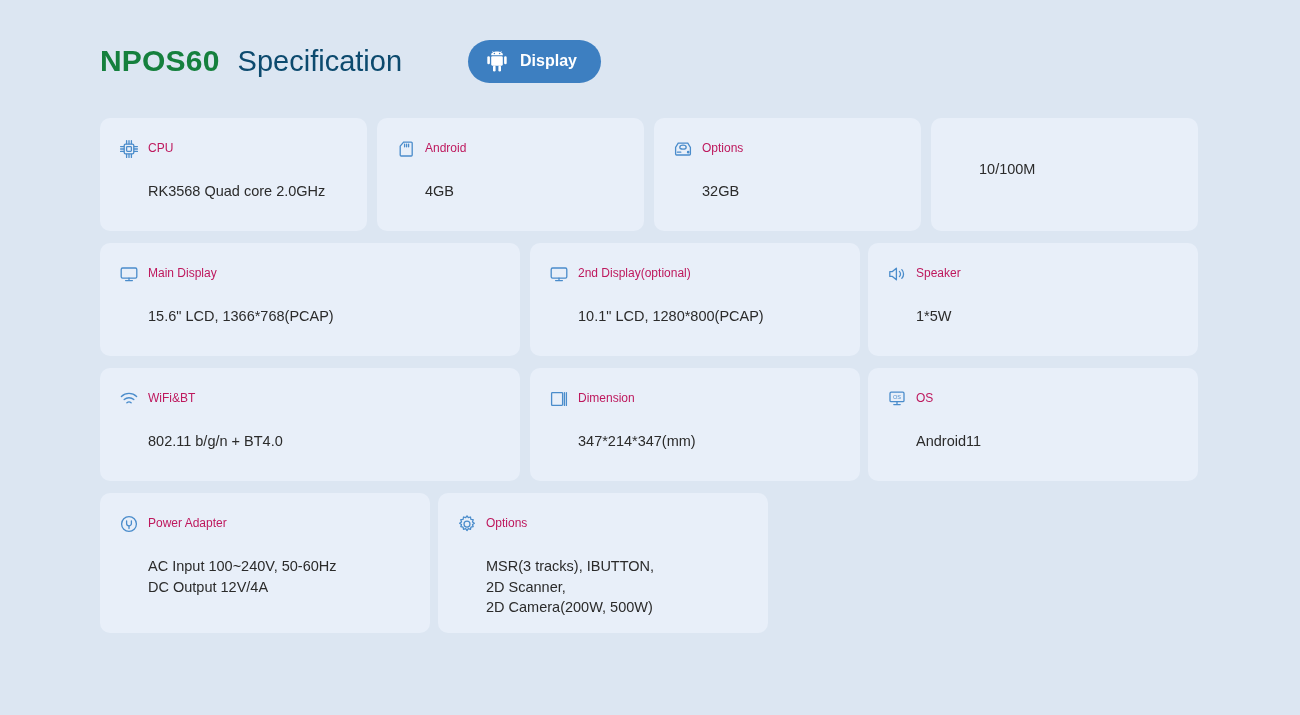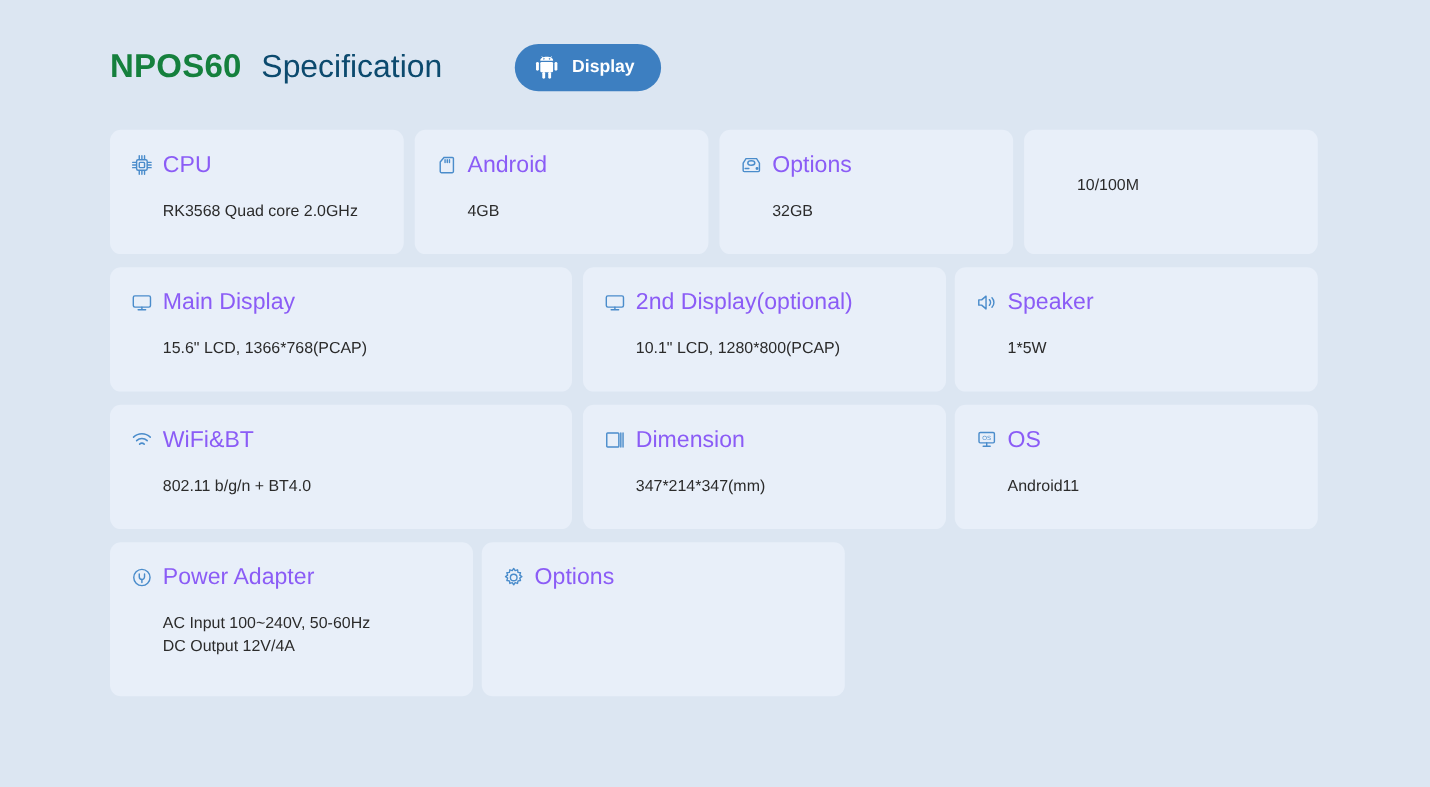--- a/index.html
+++ b/index.html
@@ -87,22 +87,22 @@
   }
   .card-icon {
     width: 22px;
     height: 22px;
     flex: 0 0 22px;
     display: flex;
     align-items: center;
     justify-content: center;
   }
   .card-title {
-    font-size: 21px;
-    color: #8b5cf6;
+    font-size: 12px;
+    color: #be185d;
     line-height: 1.1;
     white-space: nowrap;
   }
   .card-value {
     font-size: 14.5px;
     color: #2b2b2b;
     line-height: 1.42;
     margin-left: 30px;
     white-space: pre-line;
     margin-top: 21px;
@@ -315,17 +315,20 @@
       <div class="card c3">
         <div class="card-head">
           <span class="card-icon">
             <svg width="20" height="20" viewBox="0 0 20 20" fill="none" stroke="#4a8ccb" stroke-width="1.25">
               <circle cx="10" cy="10" r="3"></circle>
               <path d="M10 1.8l1.3 1.9 2.2-0.7 0.4 2.3 2.3 0.4-0.7 2.2 1.9 1.3-1.9 1.3 0.7 2.2-2.3 0.4-0.4 2.3-2.2-0.7-1.3 1.9-1.3-1.9-2.2 0.7-0.4-2.3-2.3-0.4 0.7-2.2-1.9-1.3 1.9-1.3-0.7-2.2 2.3-0.4 0.4-2.3 2.2 0.7z" stroke-linejoin="round"></path>
             </svg>
           </span>
           <span class="card-title">Options</span>
         </div>
+        <div class="card-value">MSR(3 tracks), IBUTTON,
+2D Scanner,
+2D Camera(200W, 500W)</div>
       </div>
     </div>
 
   </div>
 </div>
 
 </body></html>

